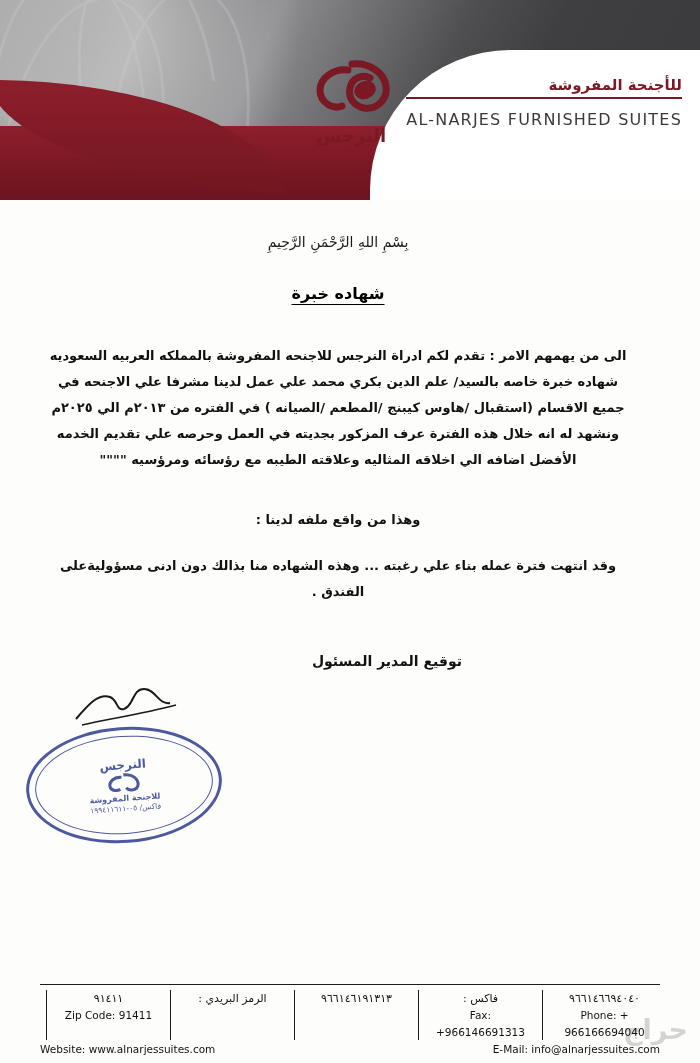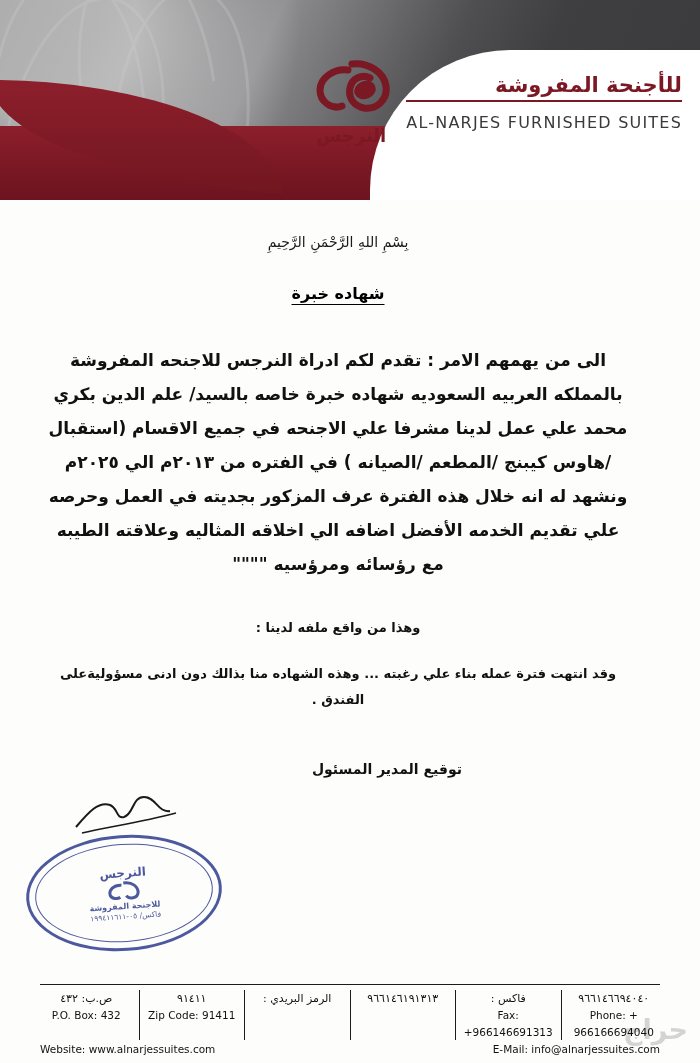--- a/index.html
+++ b/index.html
@@ -60,21 +60,21 @@
     border-radius:140px 0 0 0;
   }
   .brand{
     position:absolute;right:18px;top:60px;
     display:flex;align-items:center;gap:12px;
     z-index:4;
   }
   .brand-text{ text-align:right; }
   .brand-ar{
     font-family:"DejaVu Sans","Liberation Sans",sans-serif;
-    font-size:21px;font-weight:bold;color:#7a1824;letter-spacing:.5px;
+    font-size:15px;font-weight:bold;color:#7a1824;letter-spacing:.5px;
     white-space:nowrap;
     border-bottom:2px solid #7a1824;
     padding-bottom:3px;
   }
   .brand-en{
     font-size:16px;color:#3a3a3c;letter-spacing:1.2px;
     margin-top:11px;white-space:nowrap;direction:ltr;text-align:right;
   }
   .logo-mark{
     position:relative;width:86px;height:84px;flex:0 0 86px;
@@ -95,21 +95,21 @@
   .basmala{
     font-size:14px;color:#1a1a1a;margin:8px 0 34px 0;
     font-family:"DejaVu Sans",sans-serif;
   }
   .doc-title{
     font-size:16px;font-weight:bold;color:#000;
     text-decoration:underline;text-underline-offset:5px;
     margin-bottom:40px;
   }
   .para{
-    font-size:17px;line-height:2.0;color:#111;
+    font-size:13px;line-height:2.0;color:#111;
     text-align:center;
     margin:0 10px 26px 10px;
     font-weight:600;
   }
   .line-center{
     font-size:13px;line-height:2.0;color:#111;font-weight:600;
     margin:34px 0 20px 0;
   }
   .closing{
     font-size:13px;line-height:2.0;color:#111;font-weight:600;
@@ -253,24 +253,20 @@
       <div class="f-sep"></div>
       <div class="f-cell">
         <span>الرمز البريدي :</span>
       </div>
       <div class="f-sep"></div>
       <div class="f-cell">
         <span>٩١٤١١</span>
         <span class="ltr">Zip Code: 91411</span>
       </div>
       <div class="f-sep"></div>
-      <div class="f-cell">
-        <span>ص.ب: ٤٣٢</span>
-        <span class="ltr">P.O. Box: 432</span>
-      </div>
     </div>
     <div class="f-bottom">
       <span>Website: www.alnarjessuites.com</span>
       <span>E-Mail: info@alnarjessuites.com</span>
     </div>
   </div>
 
 </div>
 
 </body></html>

